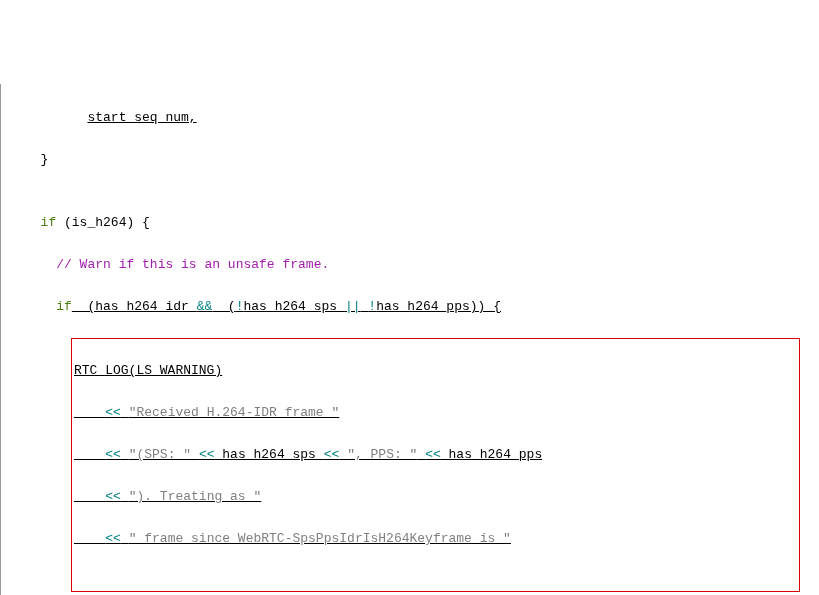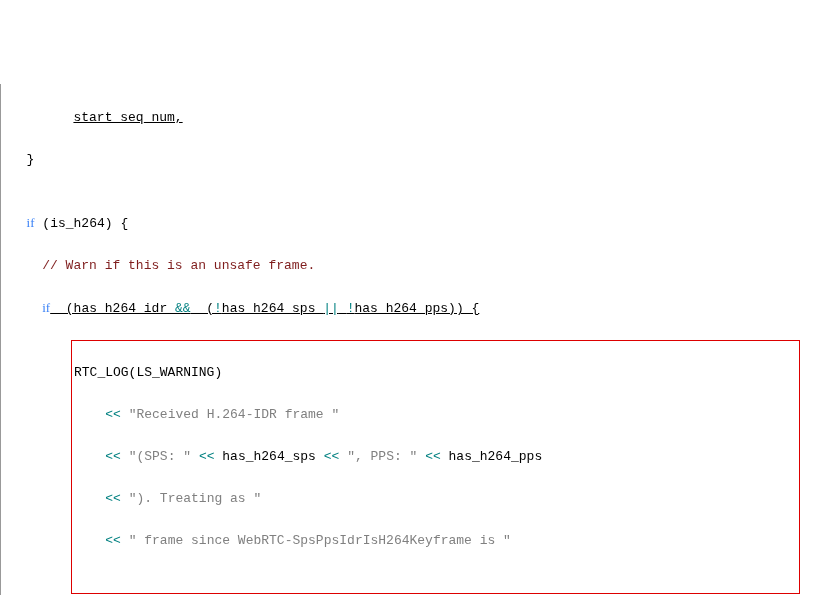--- a/index.html
+++ b/index.html
@@ -12,33 +12,33 @@
     white-space: pre;
     overflow: hidden;
   }
   .code-container {
     border-left: 1px solid #999;
     padding: 2px 0 2px 0;
     width: 818px;
     box-sizing: border-box;
   }
   .line {
-    padding-left: 10px;
+    padding-left: 24px;
   }
-  .kw { color: #3b82f6; font-family: Liberation Serif, serif; }
-  .comment { color: #7f1d1d; }
+  .kw { color: #4d7c0f; }
+  .comment { color: #a21caf; }
   .str { color: #808080; }
   .op { color: #008080; }
   .u { text-decoration: underline; }
   .highlight-box {
     border: 1px solid #d00;
     margin: 0 18px 0 70px;
     padding: 0px 0px 0px 2px;
   }
-  .highlight-box .line { padding-left: 0; }
+  .highlight-box .line { padding-left: 0; text-decoration: underline; }
 </style>
 </head>
 <body>
 
 
 
 <div class="code-container">
 <div class="line">        <span class="u">start_seq_num,</span></div>
 <div class="line">  }</div>
 <div class="line"></div>

